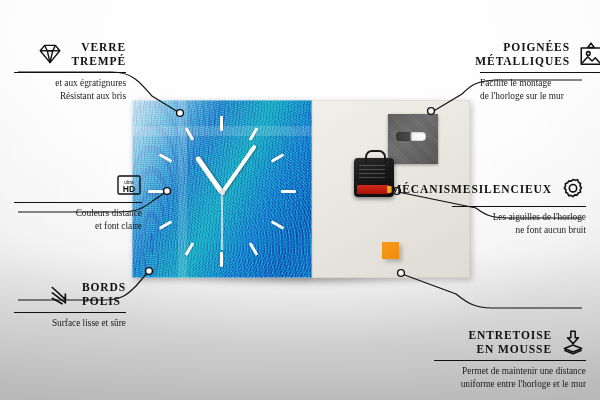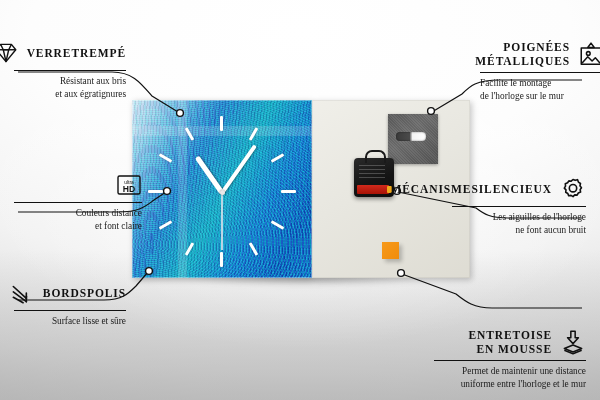--- a/index.html
+++ b/index.html
@@ -181,37 +181,37 @@
         <div class="loop"></div>
         <div class="txt"></div>
         <div class="battery"></div>
       </div>
       <div class="foam"></div>
     </div>
   </div>
 
   <div class="callout cl" style="left:14px;top:40px;width:112px;">
     <div class="head">
-      <div style="display:flex;flex-direction:row;align-items:flex-end;">
+      <div style="display:flex;flex-direction:column;align-items:flex-end;">
         <span class="title">VERRE</span>
         <span class="title">TREMPÉ</span>
       </div>
       <span class="icon" style="order:-1;">
         <svg viewBox="0 0 24 24" fill="none" stroke="#111" stroke-width="1.3" stroke-linejoin="round">
           <path d="M3 9 L7 4 H17 L21 9 L12 20 Z"></path>
           <path d="M3 9 H21"></path>
             <path d="M7 4 L9.5 9 L12 20"></path>
             <path d="M17 4 L14.5 9 L12 20"></path>
           <path d="M9.5 9 H14.5"></path>
         </svg>
       </span>
     </div>
     <div class="rule"></div>
+    <div class="desc">et aux égratignures</div>
     <div class="desc">Résistant aux bris</div>
-    <div class="desc">et aux égratignures</div>
   </div>
 
   <div class="callout cl" style="left:14px;top:172px;width:128px;">
     <div class="head">
       <span class="icon">
         <svg viewBox="0 0 26 26">
           <rect x="2" y="4" width="22" height="18" rx="1.5" fill="none" stroke="#111" stroke-width="1.4"></rect>
           <text x="13" y="11.6" font-family="Liberation Sans, sans-serif" font-size="5" text-anchor="middle" fill="#111">ultra</text>
           <text x="13" y="19.6" font-family="Liberation Sans, sans-serif" font-size="8.6" font-weight="bold" text-anchor="middle" fill="#111">HD</text>
         </svg>
@@ -226,21 +226,21 @@
     <div class="head">
       <span class="icon">
         <svg viewBox="0 0 24 24" fill="none" stroke="#111" stroke-width="1.5" stroke-linecap="round">
           <path d="M4 6 L16 17"></path>
             <path d="M4 11 L16 20"></path>
             <path d="M4 16 L13 21"></path>
           <path d="M16 17 L16 12"></path>
             <path d="M16 20 L16 15"></path>
         </svg>
       </span>
-      <div style="display:flex;flex-direction:row;align-items:flex-start;">
+      <div style="display:flex;flex-direction:column;align-items:flex-start;">
         <span class="title">BORDS</span>
         <span class="title">POLIS</span>
       </div>
     </div>
     <div class="rule"></div>
     <div class="desc">Surface lisse et sûre</div>
   </div>
 
   <div class="callout cr" style="left:480px;top:40px;width:124px;">
     <div class="head" style="justify-content:flex-end;">

